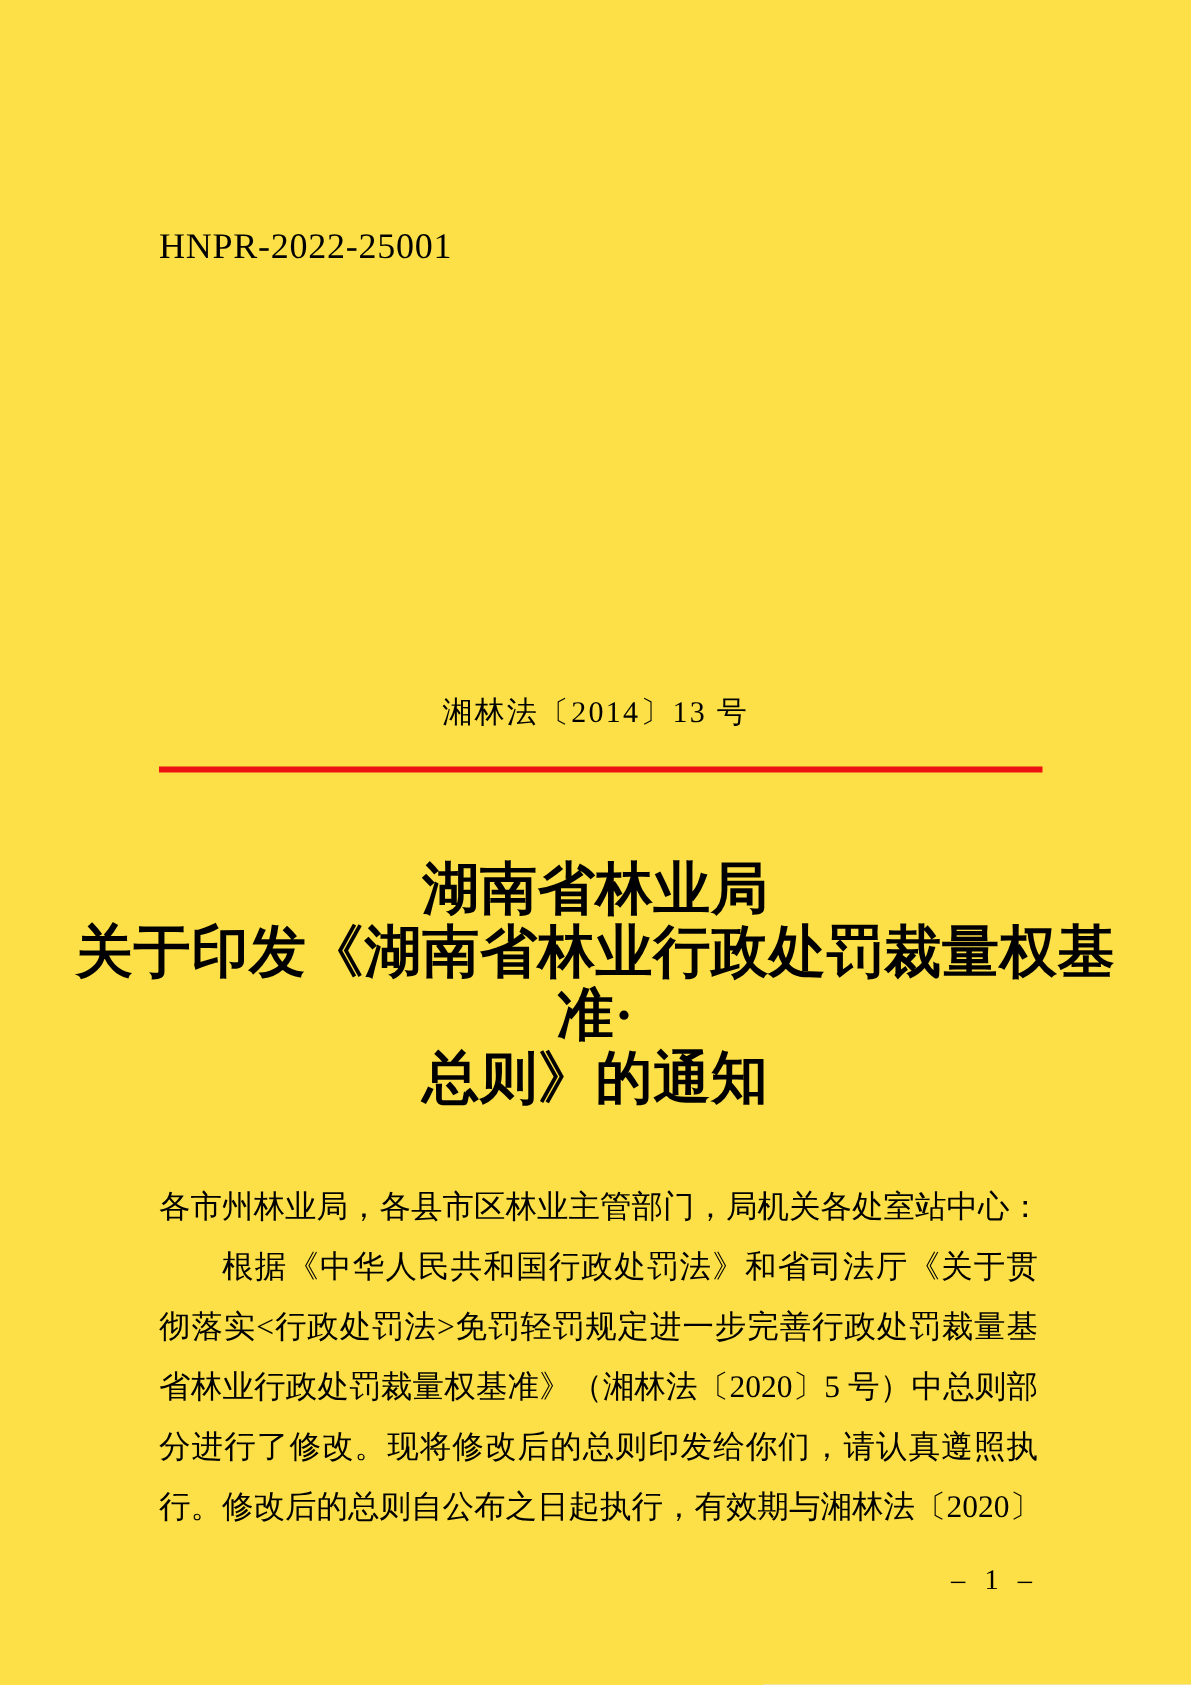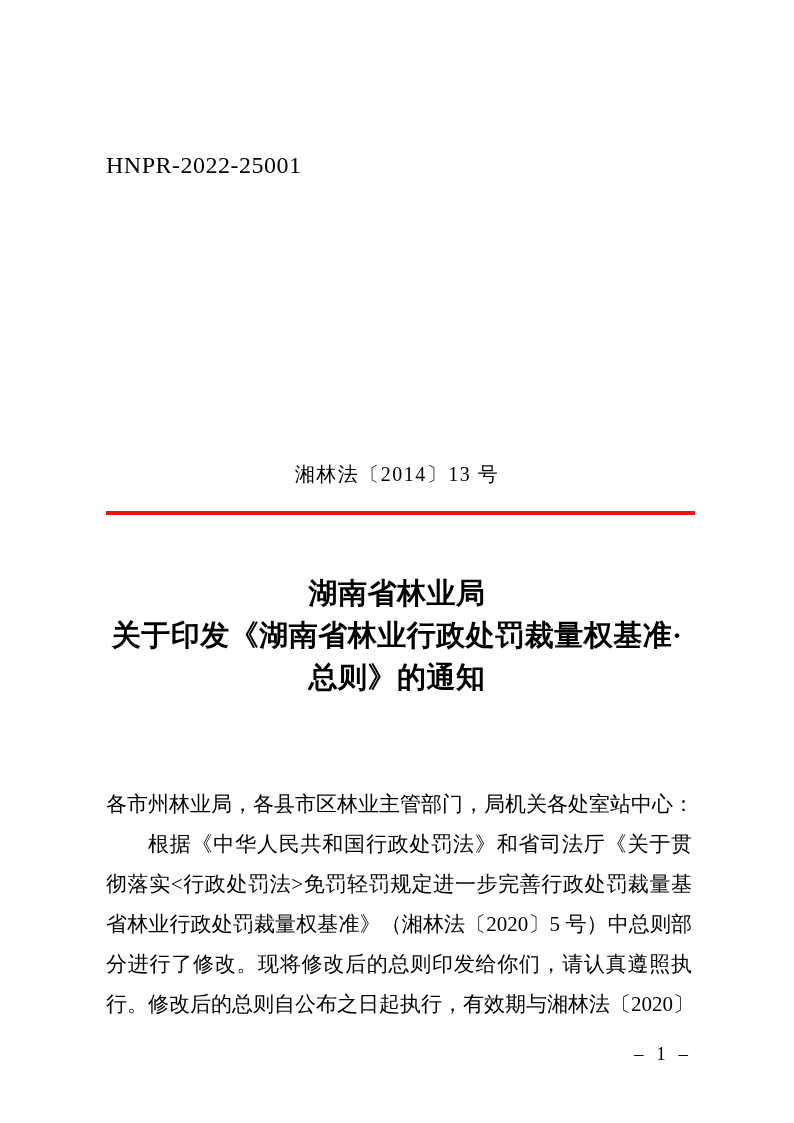--- a/index.html
+++ b/index.html
@@ -1,21 +1,21 @@
 <!DOCTYPE html>
 <html><head>
 <meta charset="utf-8">
 <style>
   html, body { margin: 0; padding: 0; background: #e8e8e8; }
   .page {
     position: relative;
     width: 794px;
     height: 1123px;
     margin: 0 auto;
-    background: #ffffff;
+    background: #fde047;
     color: #000000;
     font-family: "Liberation Serif", "DejaVu Serif", serif;
     overflow: hidden;
   }
 
   .doc-code {
     position: absolute;
     left: 106px;
     top: 152px;
     font-size: 24px;
@@ -61,21 +61,21 @@
     height: 4px;
     background: #ee1111;
   }
 
   .notice-title {
     position: absolute;
     left: 47px;
     top: 572px;
     width: 700px;
     text-align: center;
-    font-size: 29px;
+    font-size: 38px;
     font-weight: bold;
     line-height: 42px;
     letter-spacing: 0.5px;
   }
 
   .body-text {
     position: absolute;
     left: 106px;
     top: 746px;
     width: 586px;

